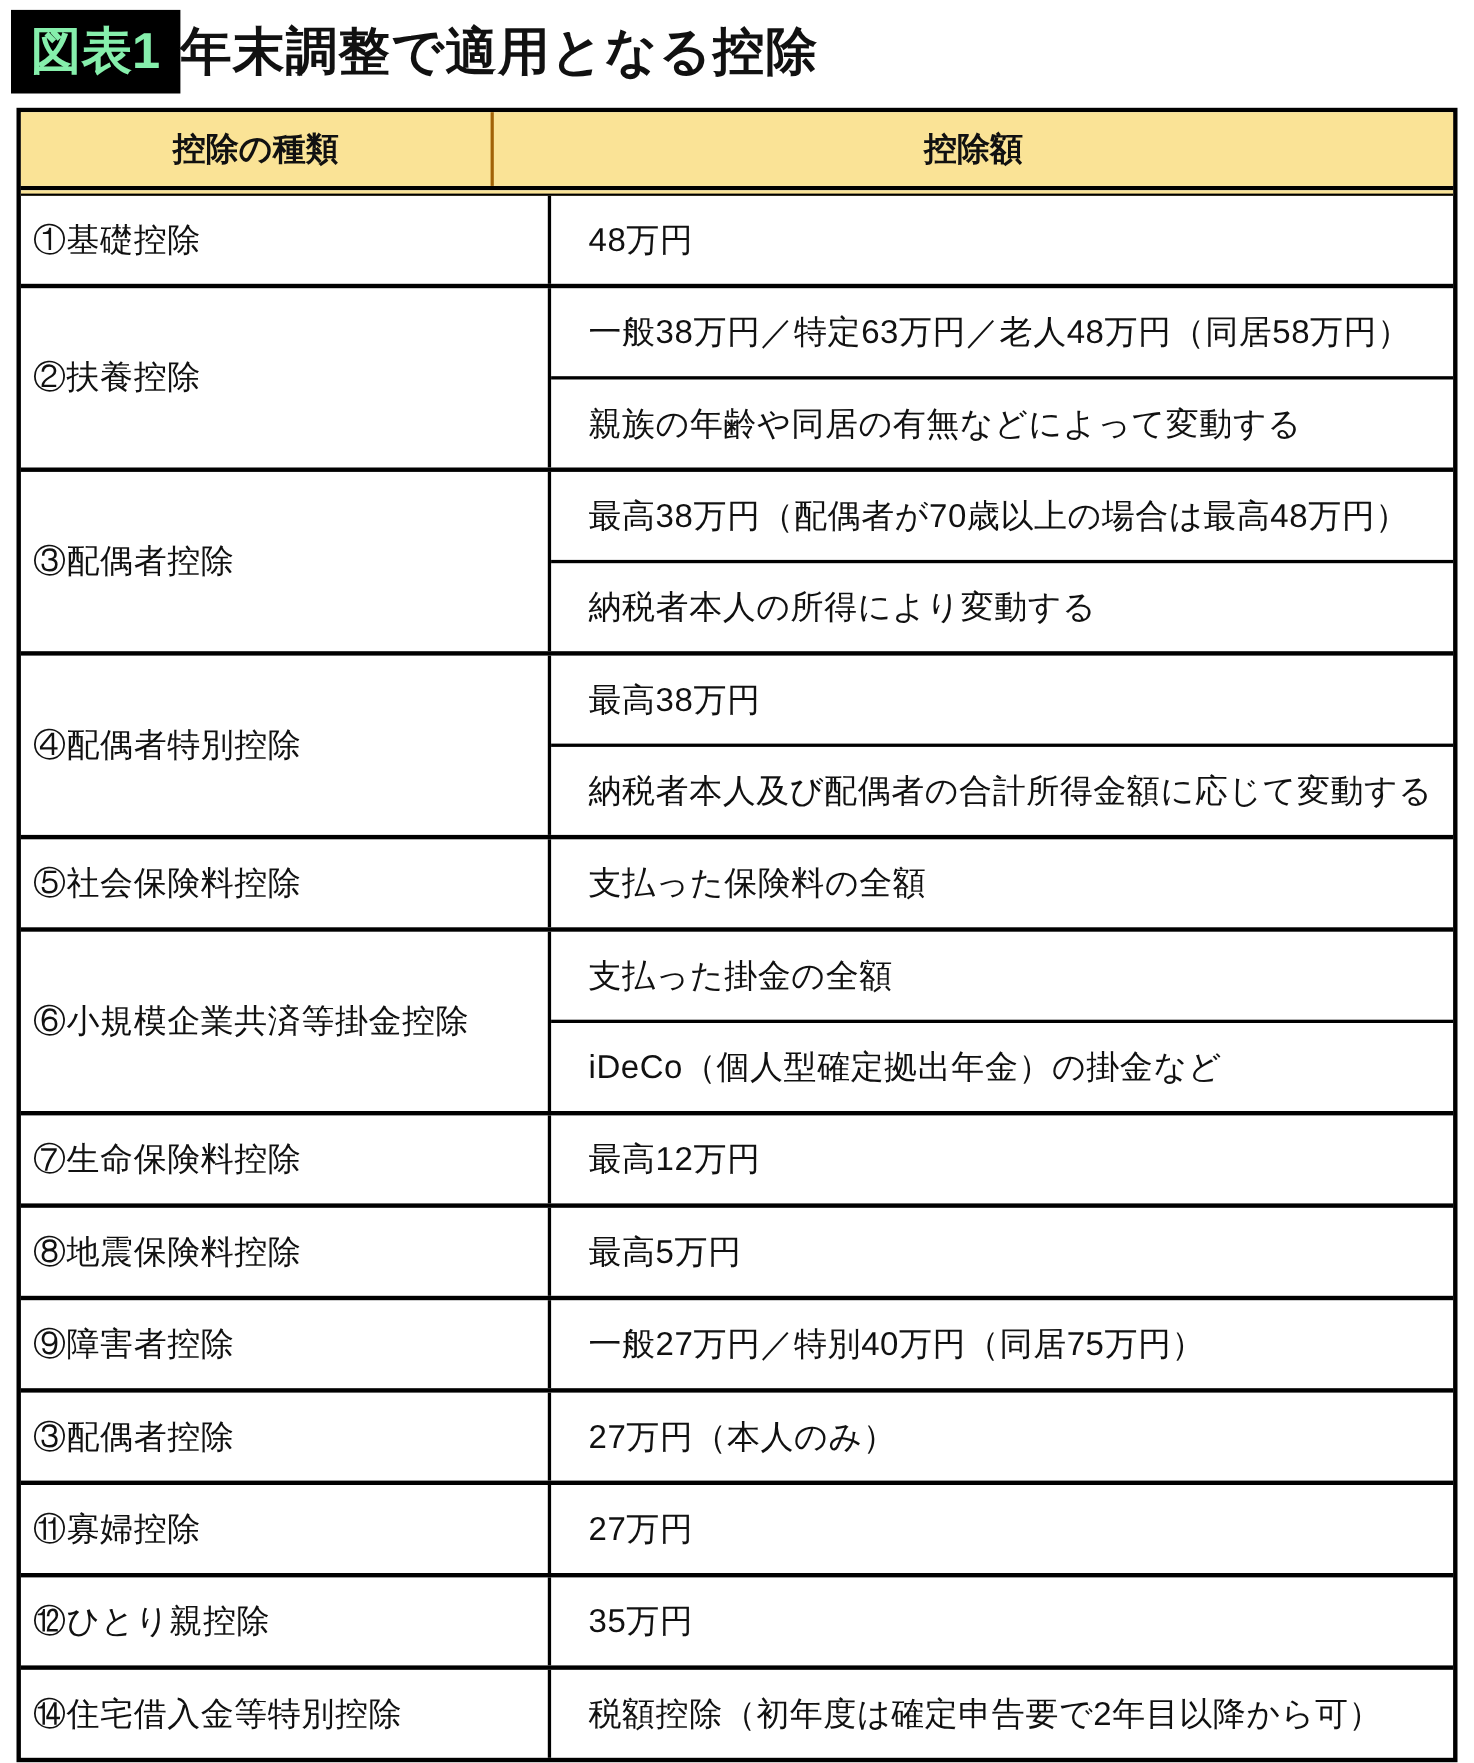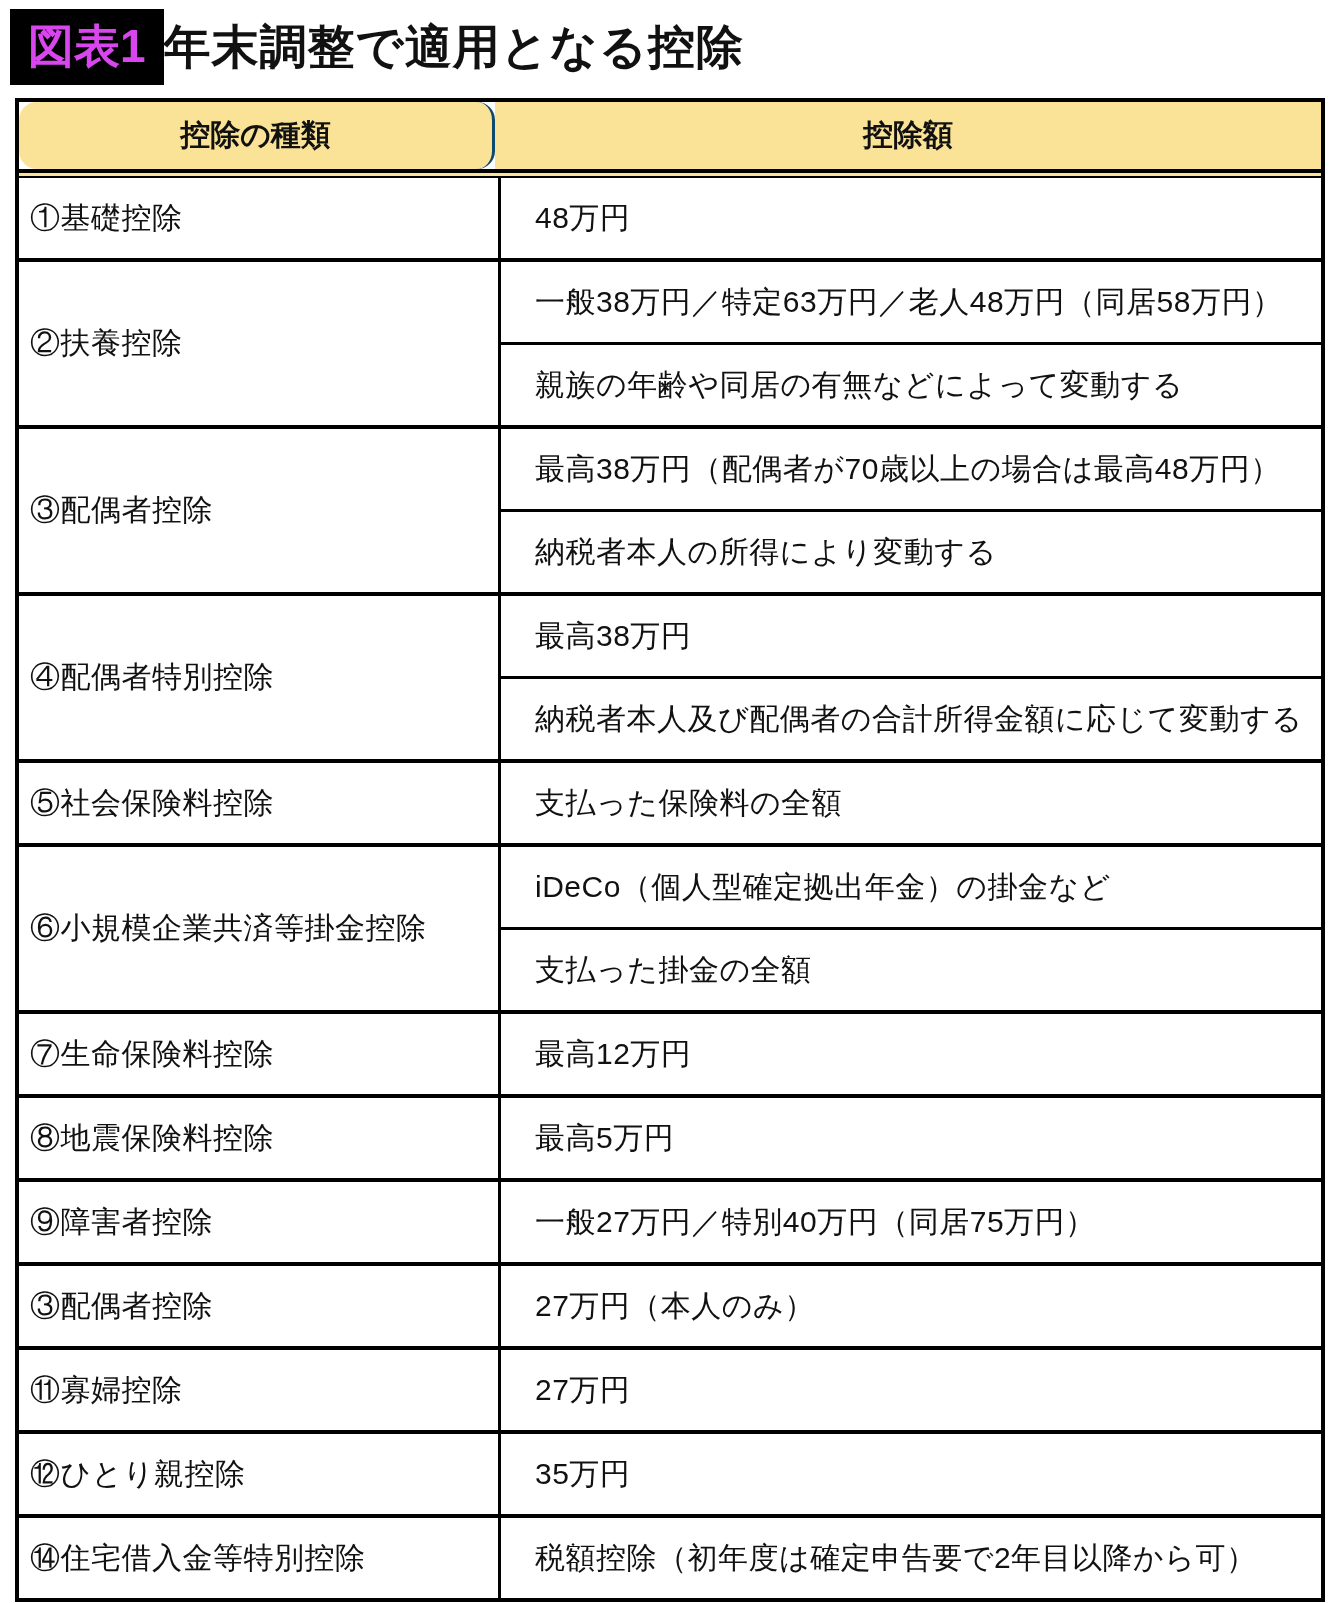--- a/index.html
+++ b/index.html
@@ -51,23 +51,22 @@
   .th {
     height: 67px;
     display: flex;
     align-items: center;
     justify-content: center;
     font-weight: bold;
     font-size: 30px;
     box-sizing: border-box;
   }
   .th-1 {
-    width: 476px;
-    border-right: 3px solid #0c4a6e;
-    border-radius: 18px;
+    width: 430px;
+    border-right: 3px solid #a16207;
   }
   .th-2 { flex: 1; }
   .header-rule {
     height: 3px;
     border-bottom: 2px solid #000000;
   }
   .group {
     display: flex;
     border-bottom: 4px solid #000000;
   }
@@ -103,21 +102,21 @@
     margin: 12px 0 0 16px;
     font-size: 27px;
   }
 </style>
 </head>
 <body>
 
 <div class="page">
 
   <div class="title-row">
-    <span class="badge" style="background: rgb(0, 0, 0); color: #d946ef;">図表1</span>
+    <span class="badge" style="background: rgb(0, 0, 0); color: #86efac;">図表1</span>
     <span class="title-text">年末調整で適用となる控除</span>
   </div>
 
   <div class="table">
     <div class="thead">
       <div class="th th-1" style="background: rgb(250, 227, 150);">控除の種類</div>
       <div class="th th-2" style="background: rgb(250, 227, 150);">控除額</div>
     </div>
     <div class="header-rule" style="background: rgb(250, 227, 150);"></div>
     <div id="table-body">
@@ -150,22 +149,22 @@
         </div>
         <div class="group">
           <div class="cell-type">⑤社会保険料控除</div>
           <div class="cell-amounts">
             <div class="amount-row">支払った保険料の全額</div>
           </div>
         </div>
         <div class="group">
           <div class="cell-type">⑥小規模企業共済等掛金控除</div>
           <div class="cell-amounts">
+            <div class="amount-row">支払った掛金の全額</div>
             <div class="amount-row">iDeCo（個人型確定拠出年金）の掛金など</div>
-            <div class="amount-row">支払った掛金の全額</div>
           </div>
         </div>
         <div class="group">
           <div class="cell-type">⑦生命保険料控除</div>
           <div class="cell-amounts">
             <div class="amount-row">最高12万円</div>
           </div>
         </div>
         <div class="group">
           <div class="cell-type">⑧地震保険料控除</div>

